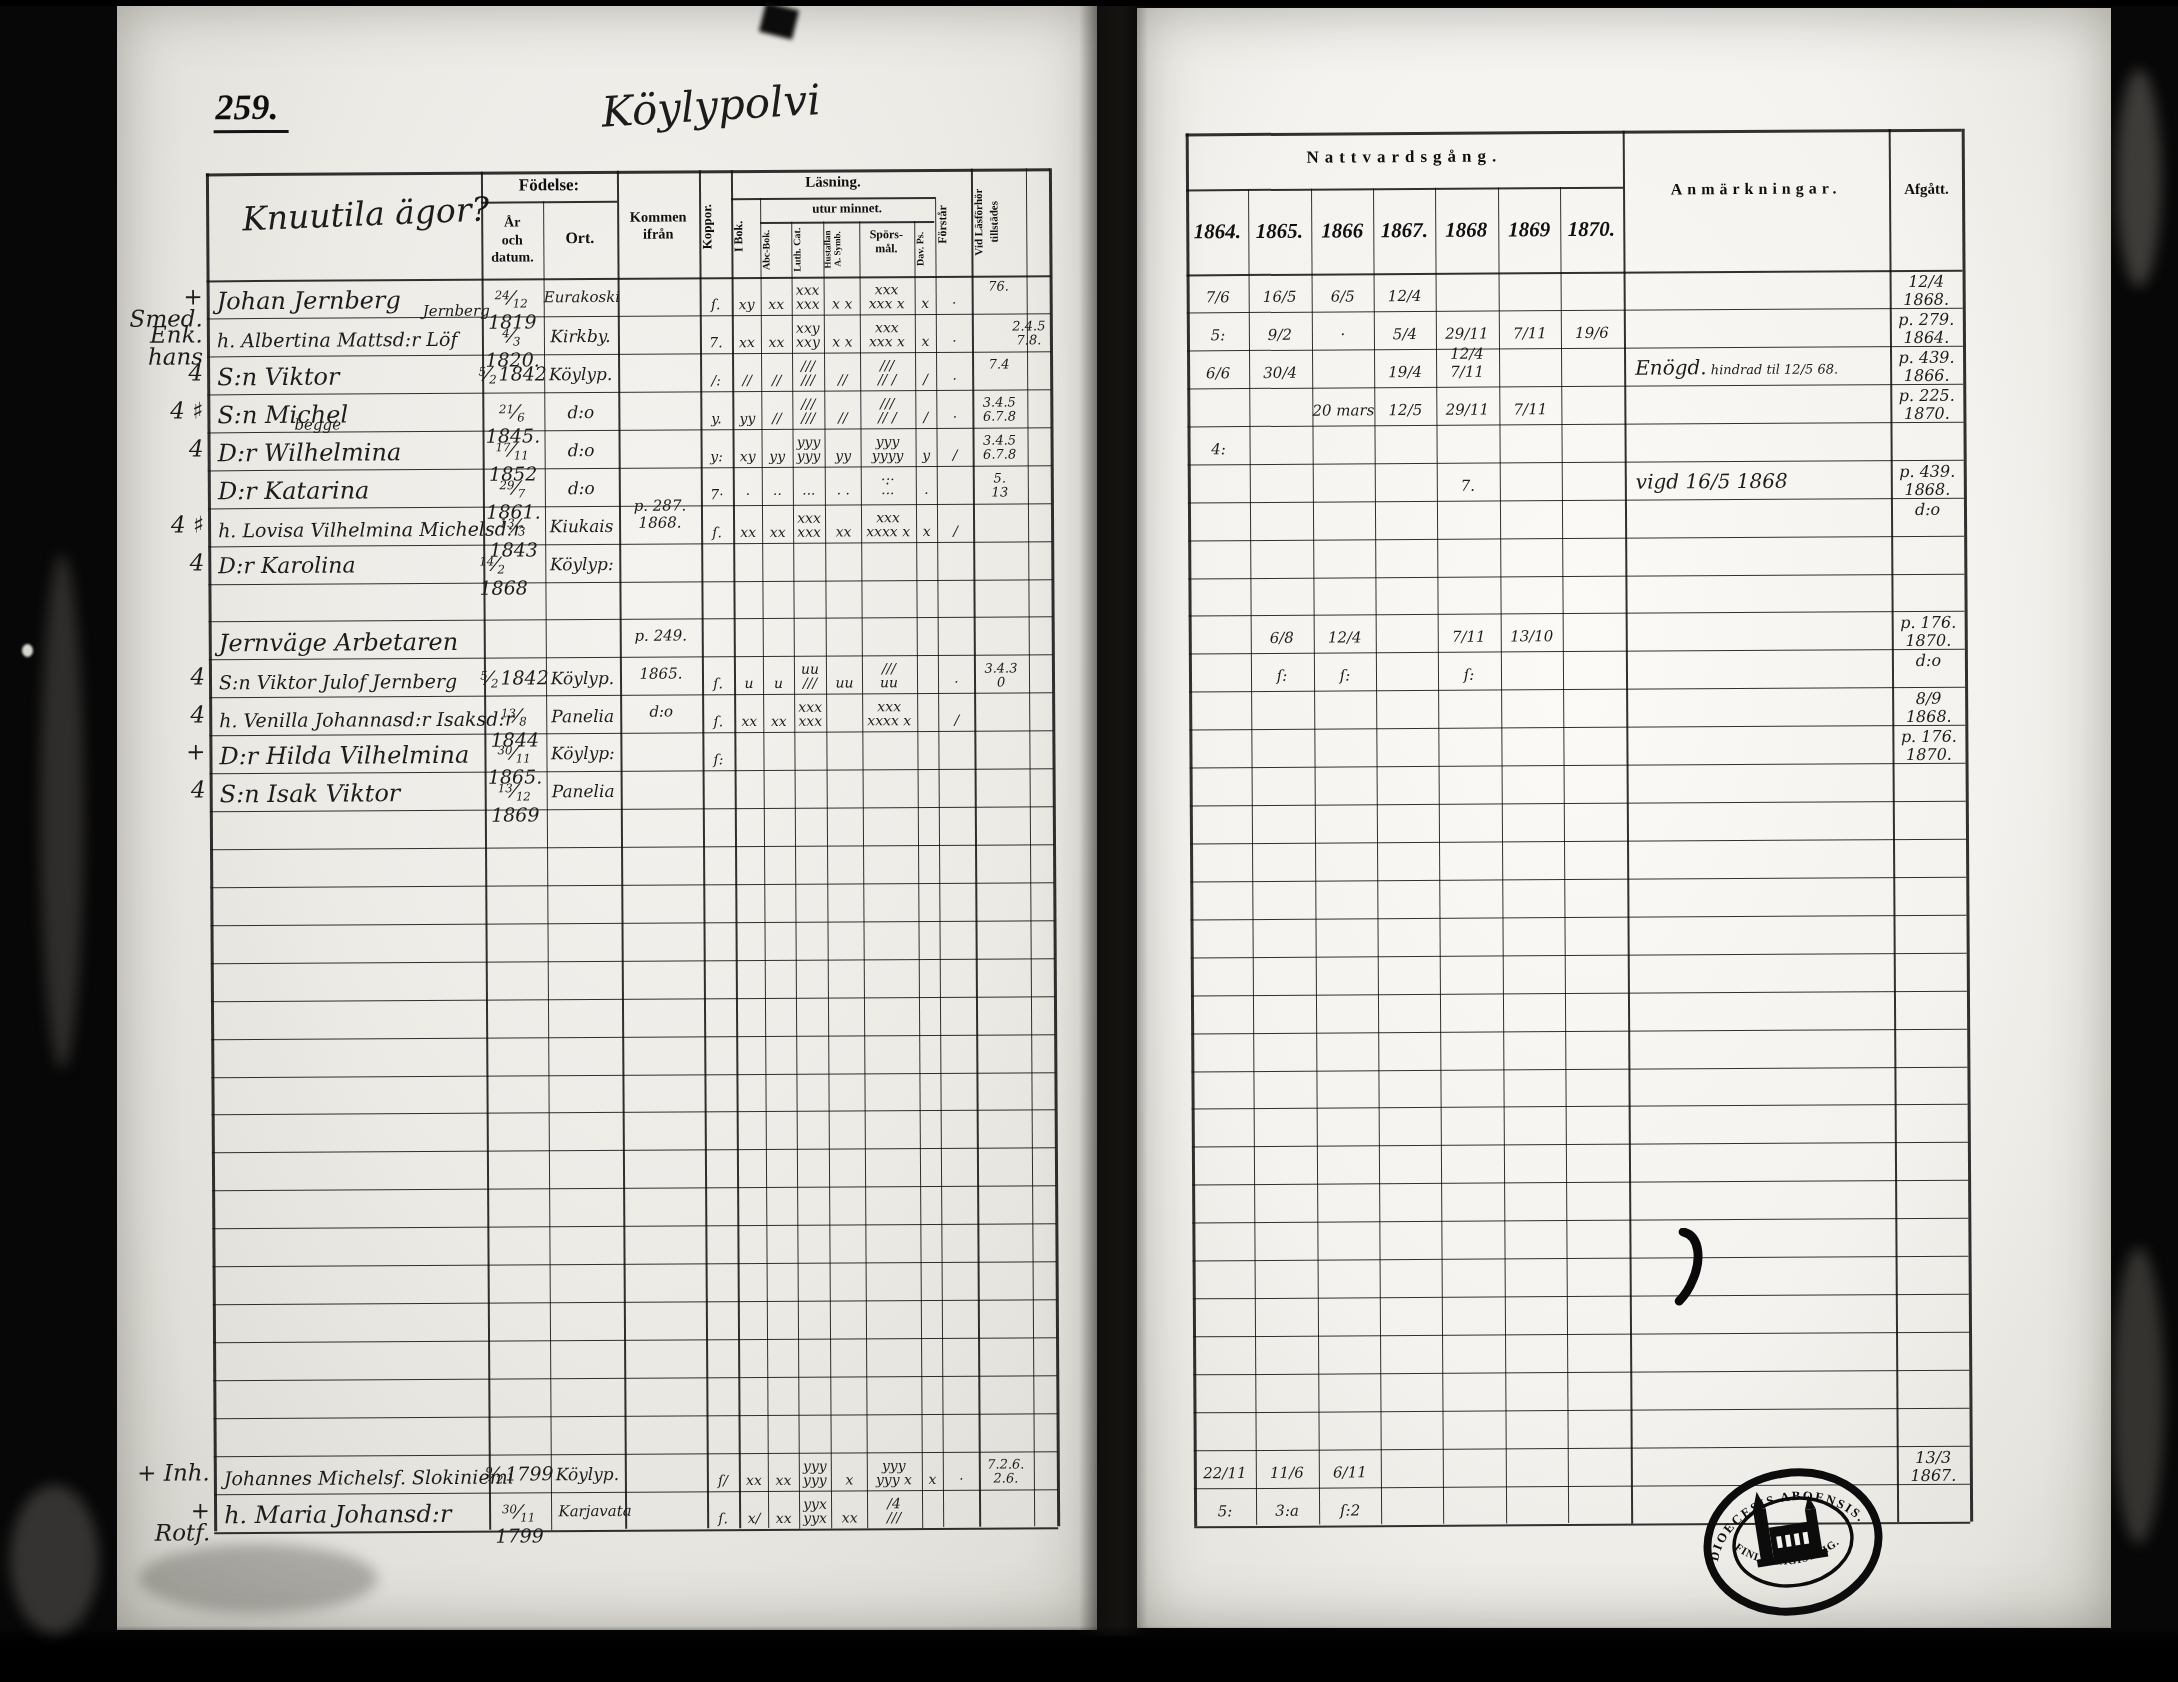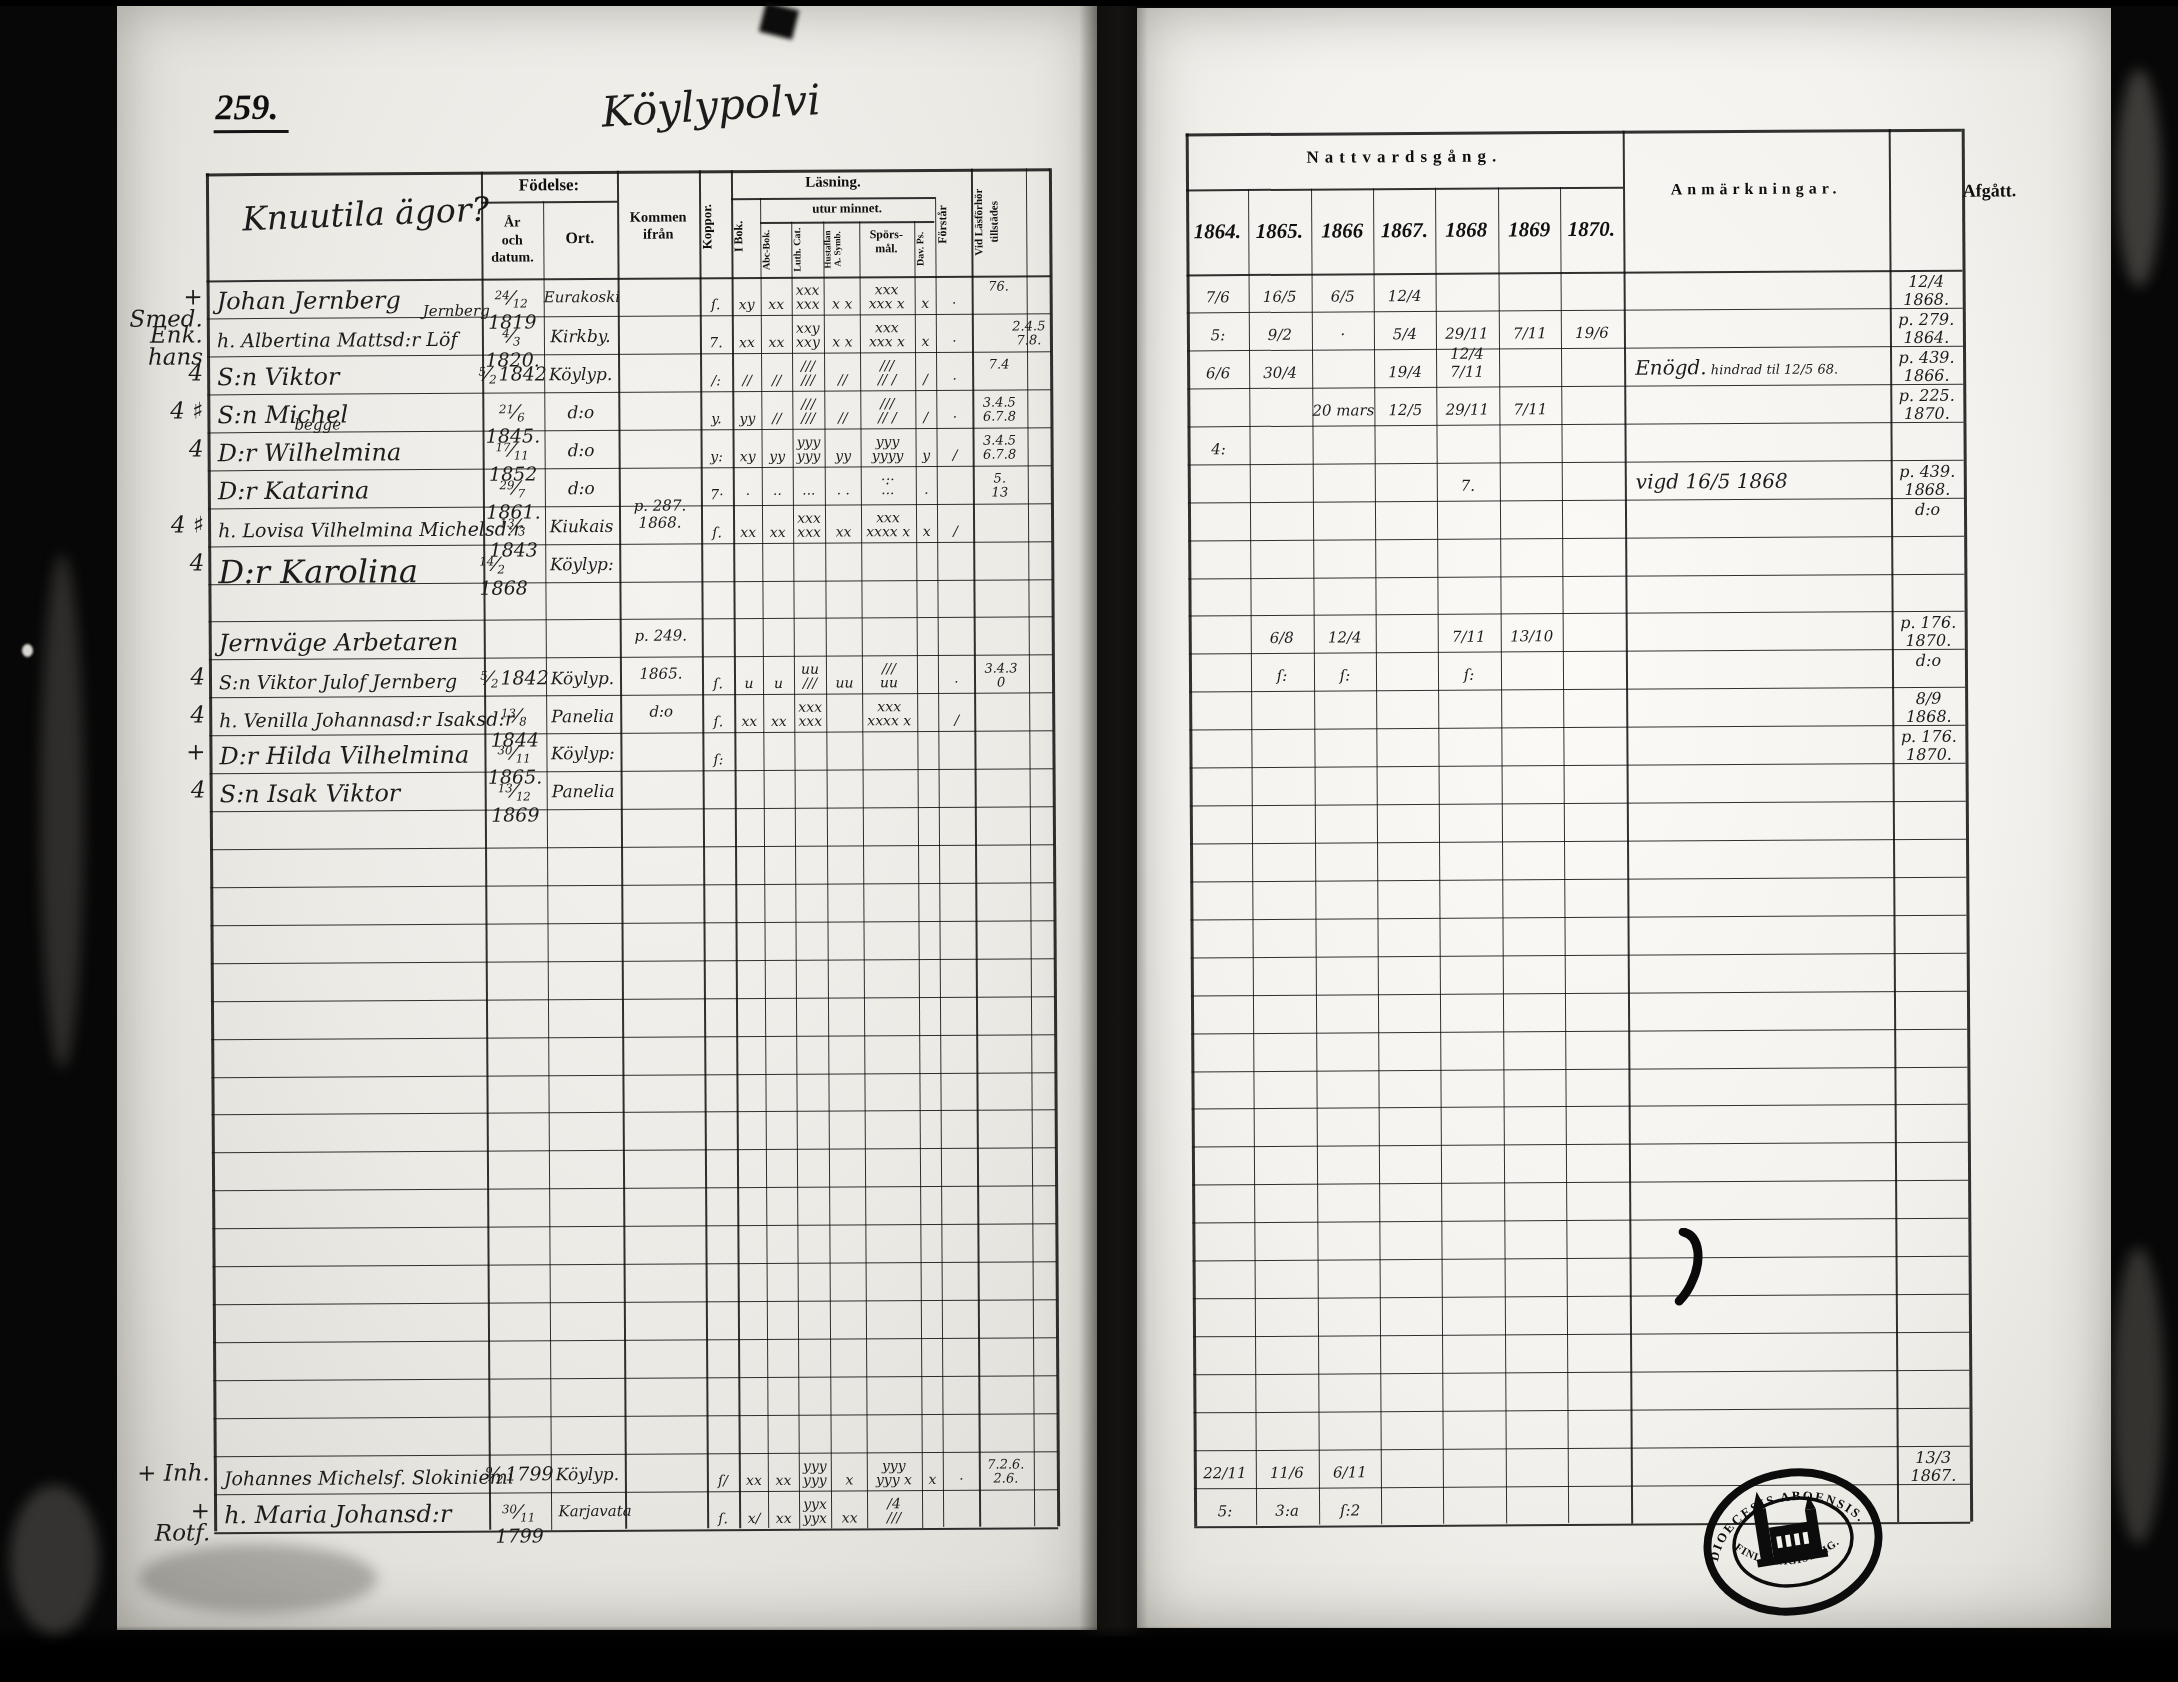--- a/index.html
+++ b/index.html
@@ -76,21 +76,21 @@
     <div class="abs pr ctr pre" style="left:863px;top:226px;width:54px;font-size:12px;font-weight:bold;line-height:1.2;">Spörs-
 mål.</div>
     <div class="abs pr vert ctr" style="left:918px;top:222px;width:21px;height:51px;font-size:10px;font-weight:bold;">Dav. Ps.</div>
     <div class="abs pr vert ctr" style="left:939px;top:176px;width:37px;height:95px;font-size:12px;font-weight:bold;">Förstår</div>
     <div class="abs pr vert ctr" style="left:975px;top:172px;width:54px;height:99px;font-size:11px;font-weight:bold;line-height:1.4;">Vid Läsförhör
 tillstädes</div>
 
     <div class="abs pr ctr" style="left:1190px;top:149px;width:437px;font-size:17px;font-weight:bold;letter-spacing:6px;">Nattvardsgång.</div>
     <div id="yearRow"></div>
     <div class="abs pr ctr" style="left:1627px;top:184px;width:266px;font-size:16px;font-weight:bold;letter-spacing:5px;">Anmärkningar.</div>
-    <div class="abs pr ctr" style="left:1957px;top:186px;width:73px;font-size:18px;font-weight:bold;">Afgått.</div>
+    <div class="abs pr ctr" style="left:1894px;top:186px;width:73px;font-size:15px;font-weight:bold;">Afgått.</div>
   <div class="abs ln" style="left: 210px; top: 168px; width: 844px; height: 3px;"></div>
       <div class="abs ln" style="left: 1190px; top: 134px; width: 776px; height: 3px;"></div>
       <div class="abs ln" style="left: 485px; top: 198px; width: 136px; height: 1.8px;"></div>
       <div class="abs ln" style="left: 735px; top: 196px; width: 204px; height: 1.8px;"></div>
       <div class="abs ln" style="left: 764px; top: 220px; width: 174px; height: 1.5px;"></div>
       <div class="abs ln" style="left: 1190px; top: 190px; width: 437px; height: 2px;"></div>
       <div class="abs ln" style="left: 210px; top: 275px; width: 844px; height: 2px;"></div>
       <div class="abs ln" style="left: 1190px; top: 275px; width: 776px; height: 2px;"></div>
       <div class="abs ln" style="left: 210px; top: 313px; width: 844px; height: 1.4px;"></div>
       <div class="abs ln" style="left: 1190px; top: 313px; width: 776px; height: 1.4px;"></div>
@@ -327,21 +327,21 @@
       <div class="abs hw ctr pre" style="left: 764px; width: 31px; bottom: 1145px; font-size: 14px; line-height: 1;">xx</div>
       <div class="abs hw ctr pre" style="left: 795px; width: 32px; bottom: 1145px; font-size: 14px; line-height: 1;">xxx
 xxx</div>
       <div class="abs hw ctr pre" style="left: 827px; width: 37px; bottom: 1145px; font-size: 14px; line-height: 1;">xx</div>
       <div class="abs hw ctr pre" style="left: 863px; width: 54px; bottom: 1145px; font-size: 14px; line-height: 1;">xxx
 xxxx x</div>
       <div class="abs hw ctr pre" style="left: 918px; width: 21px; bottom: 1145px; font-size: 14px; line-height: 1;">x</div>
       <div class="abs hw ctr pre" style="left: 939px; width: 37px; bottom: 1145px; font-size: 14px; line-height: 1;">/</div>
       <div class="abs hw ctr pre" style="left: 1893px; top: 506px; width: 73px; font-size: 16px; line-height: 1.1;">d:o</div>
       <div class="abs hw" style="left: 125px; top: 547px; width: 81px; font-size: 23px; line-height: 0.95; text-align: right;">4</div>
-      <div class="abs hw nm" style="left: 220px; top: 548px; font-size: 32px;">D:r Karolina</div>
+      <div class="abs hw nm" style="left: 220px; top: 548px; font-size: 22px;">D:r Karolina</div>
       <div class="abs hw" style="left: 481px; top: 549px; width: 69px; font-size: 19px; text-align: left;"><span class="frac"><sup>14</sup>⁄<sub>2</sub></span> 1868</div>
       <div class="abs hw ctr" style="left: 547px; top: 551px; width: 73px; font-size: 17px;">Köylyp:</div>
       <div class="abs hw nm" style="left: 220px; top: 624px; font-size: 24px;">Jernväge Arbetaren</div>
       <div class="abs hw ctr pre" style="left: 621px; top: 625px; width: 82px; font-size: 15px; line-height: 1.15;">p. 249.</div>
       <div class="abs hw ctr" style="left: 1252px; width: 62px; bottom: 1034px; font-size: 15px;">6/8</div>
       <div class="abs hw ctr" style="left: 1315px; width: 62px; bottom: 1034px; font-size: 15px;">12/4</div>
       <div class="abs hw ctr" style="left: 1439px; width: 62px; bottom: 1034px; font-size: 15px;">7/11</div>
       <div class="abs hw ctr" style="left: 1502px; width: 62px; bottom: 1034px; font-size: 15px;">13/10</div>
       <div class="abs hw ctr pre" style="left: 1893px; top: 619px; width: 73px; font-size: 16px; line-height: 1.1;">p. 176.
 1870.</div>

